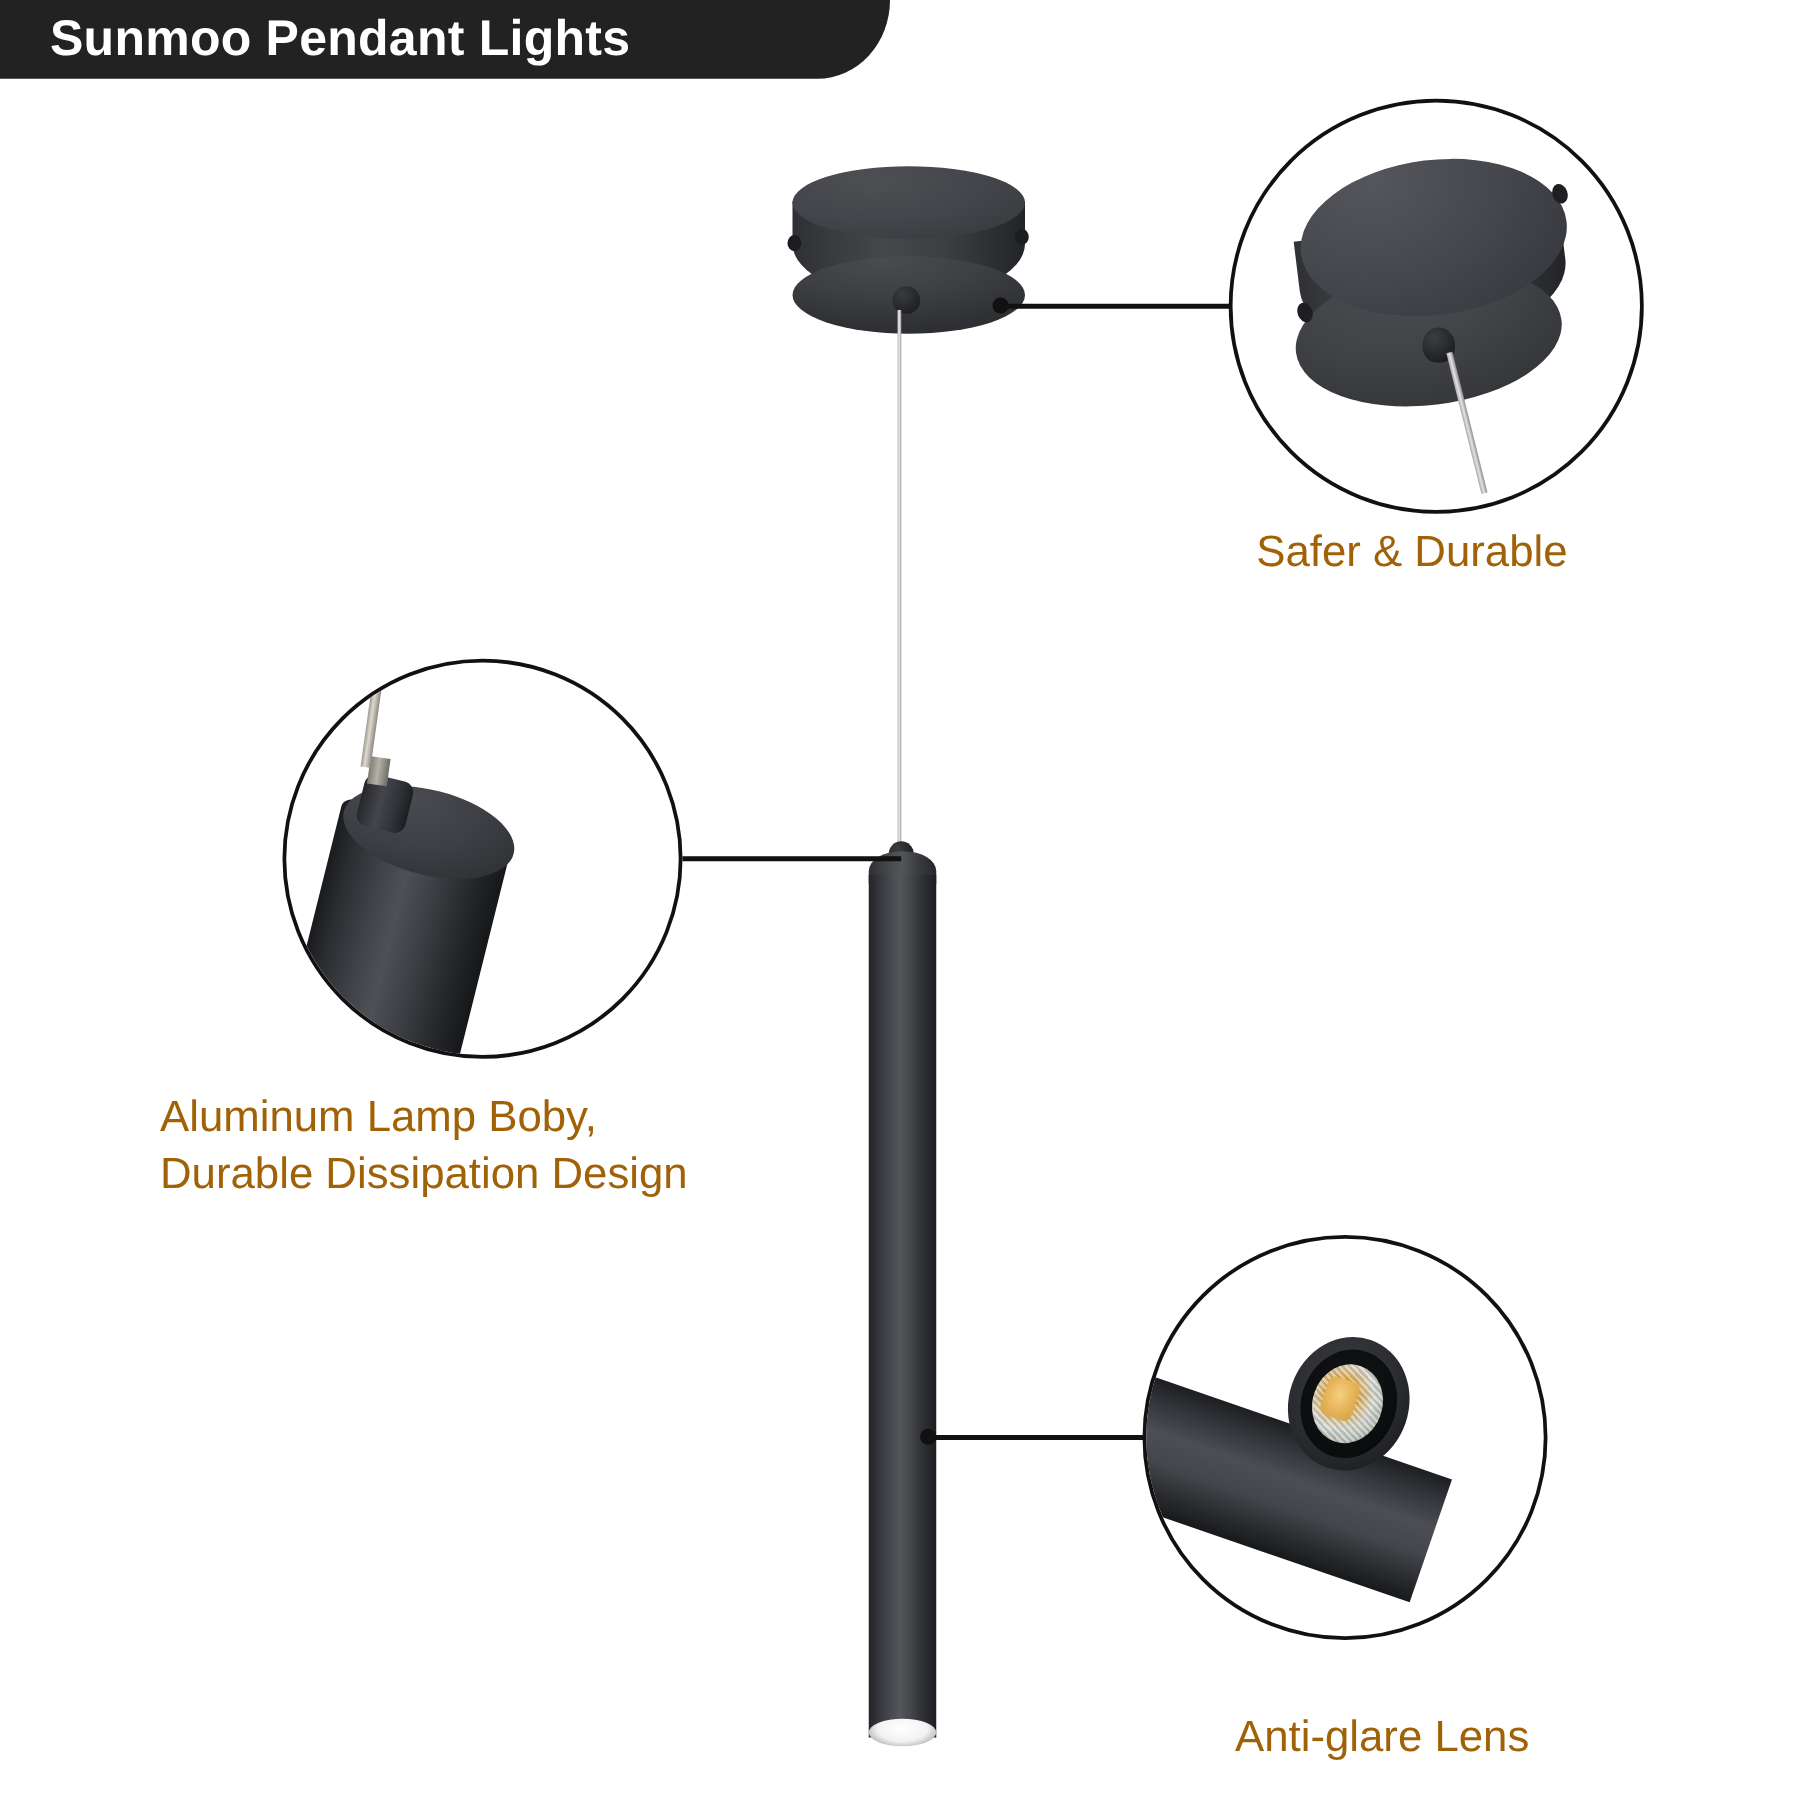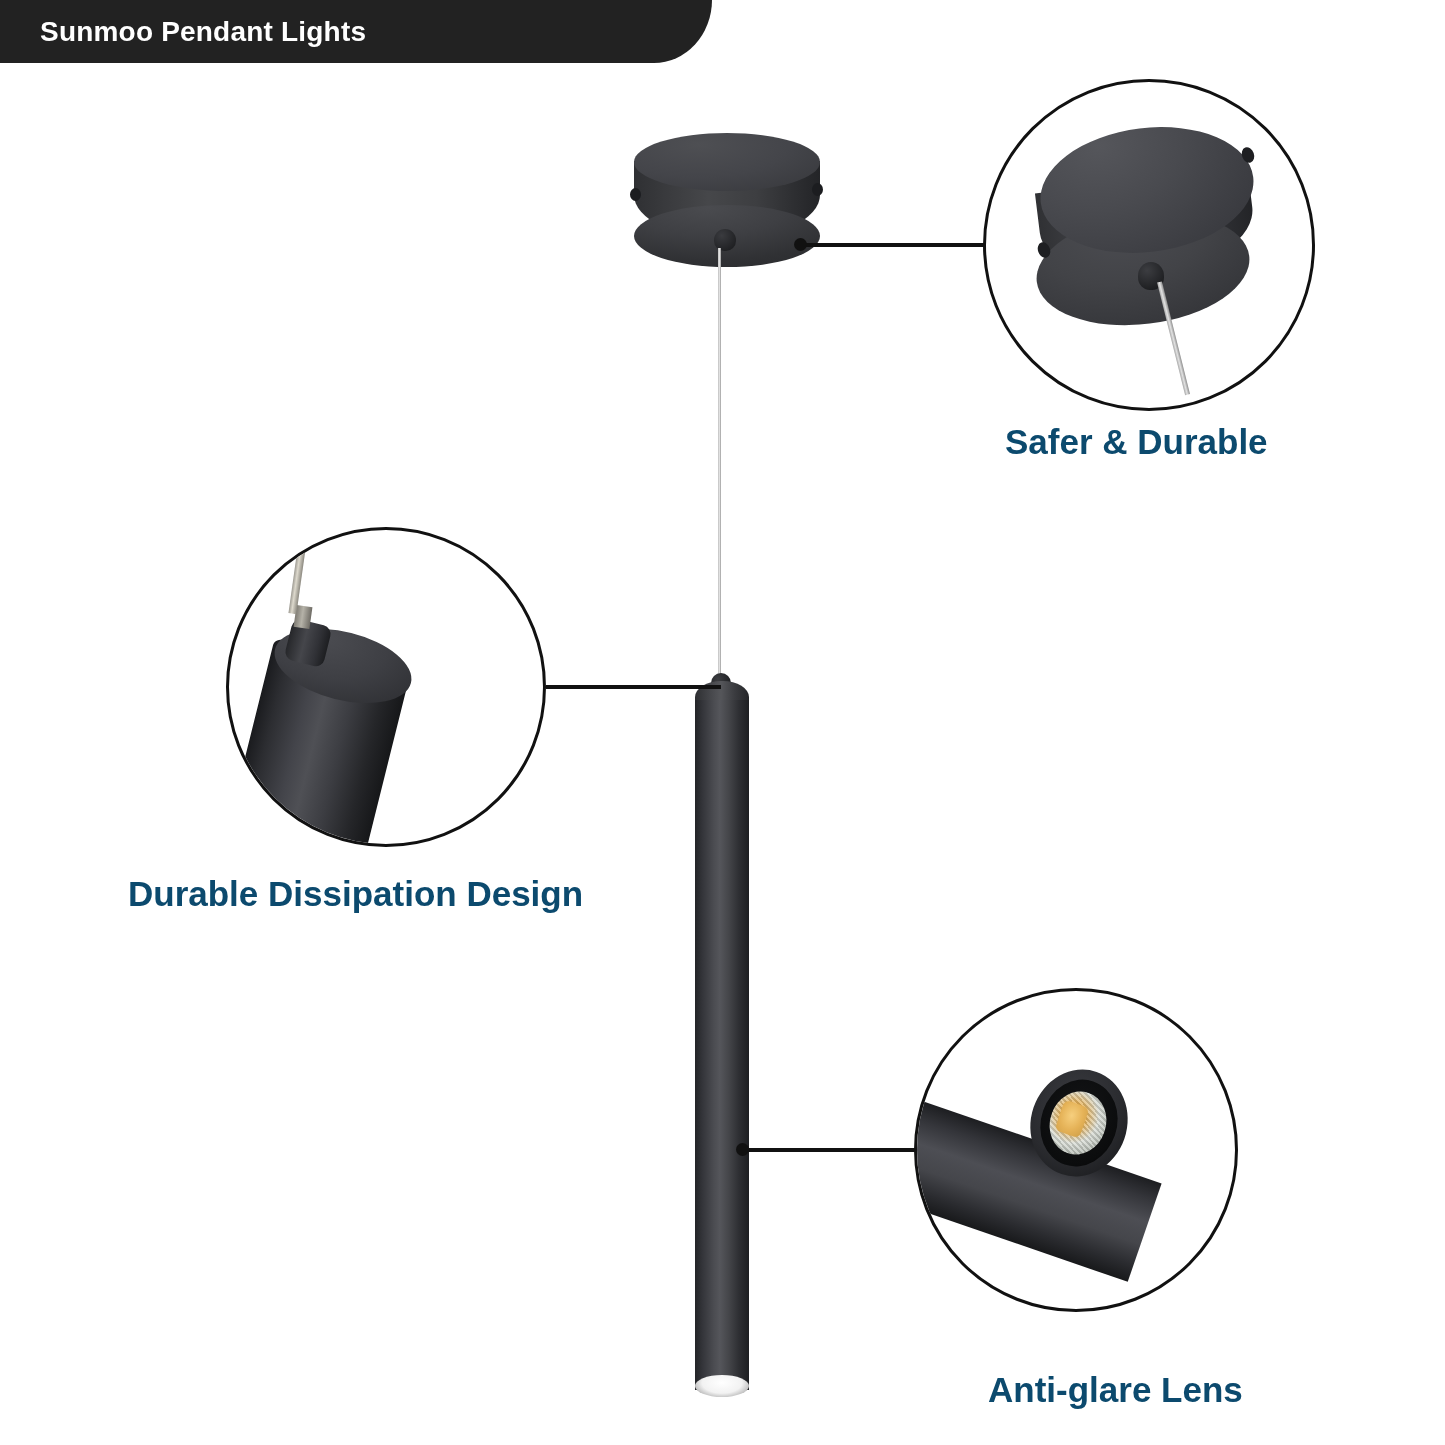--- a/index.html
+++ b/index.html
@@ -25,41 +25,41 @@
     top: 0;
     width: 712px;
     height: 63px;
     background: #222222;
     border-bottom-right-radius: 58px 63px;
     display: flex;
     align-items: center;
   }
   .banner-title {
     color: #ffffff;
-    font-size: 28px;
+    font-size: 40px;
     font-weight: bold;
     letter-spacing: 0.2px;
     padding-left: 40px;
     white-space: nowrap;
   }
 
   
   .callout-circle {
     position: absolute;
     border: 3px solid #111111;
     border-radius: 50%;
     box-sizing: border-box;
     background: #ffffff;
     overflow: hidden;
   }
   .callout-label {
     position: absolute;
-    color: #0c4a6e;
+    color: #a16207;
     font-size: 35px;
-    font-weight: bold;
+    font-weight: normal;
     line-height: 1.28;
     white-space: nowrap;
   }
 
   
   .leader {
     position: absolute;
     background: #111111;
     height: 4px;
   }
@@ -429,20 +429,21 @@
     <div class="c2-group">
       <div class="c2-tube"></div>
       <div class="c2-cap"></div>
       <div class="c2-connector"></div>
       <div class="c2-ferrule"></div>
       <div class="c2-cable"></div>
     </div>
   </div>
 
   <div class="callout-label" style="left:128px; top:872px;">
+    <div>Aluminum Lamp Boby,</div>
     <div>Durable Dissipation Design</div>
   </div>
 
   <div class="leader" style="left:742px; top:1148px; width:175px;"></div>
   <div class="leader-dot" style="left:736px; top:1143px;"></div>
 
   <div class="callout-circle" style="left:914px; top:988px; width:324px; height:324px;">
     <div class="c3-group">
       <div class="c3-tube"></div>
       <div class="c3-ring-outer"></div>

